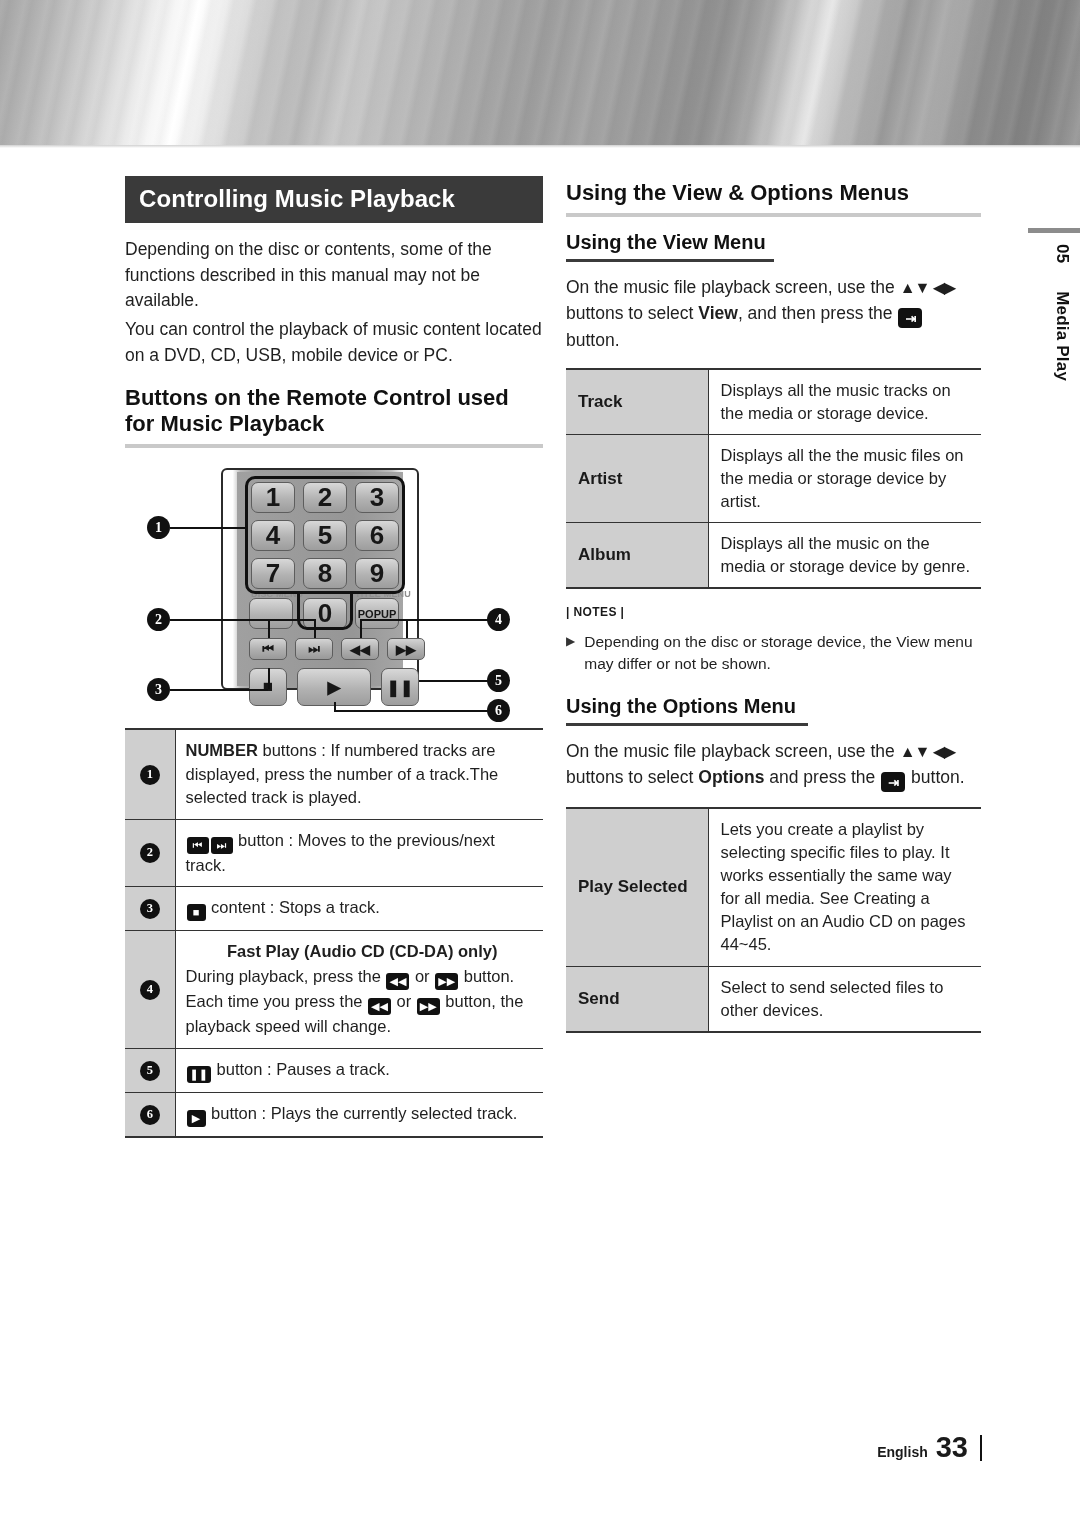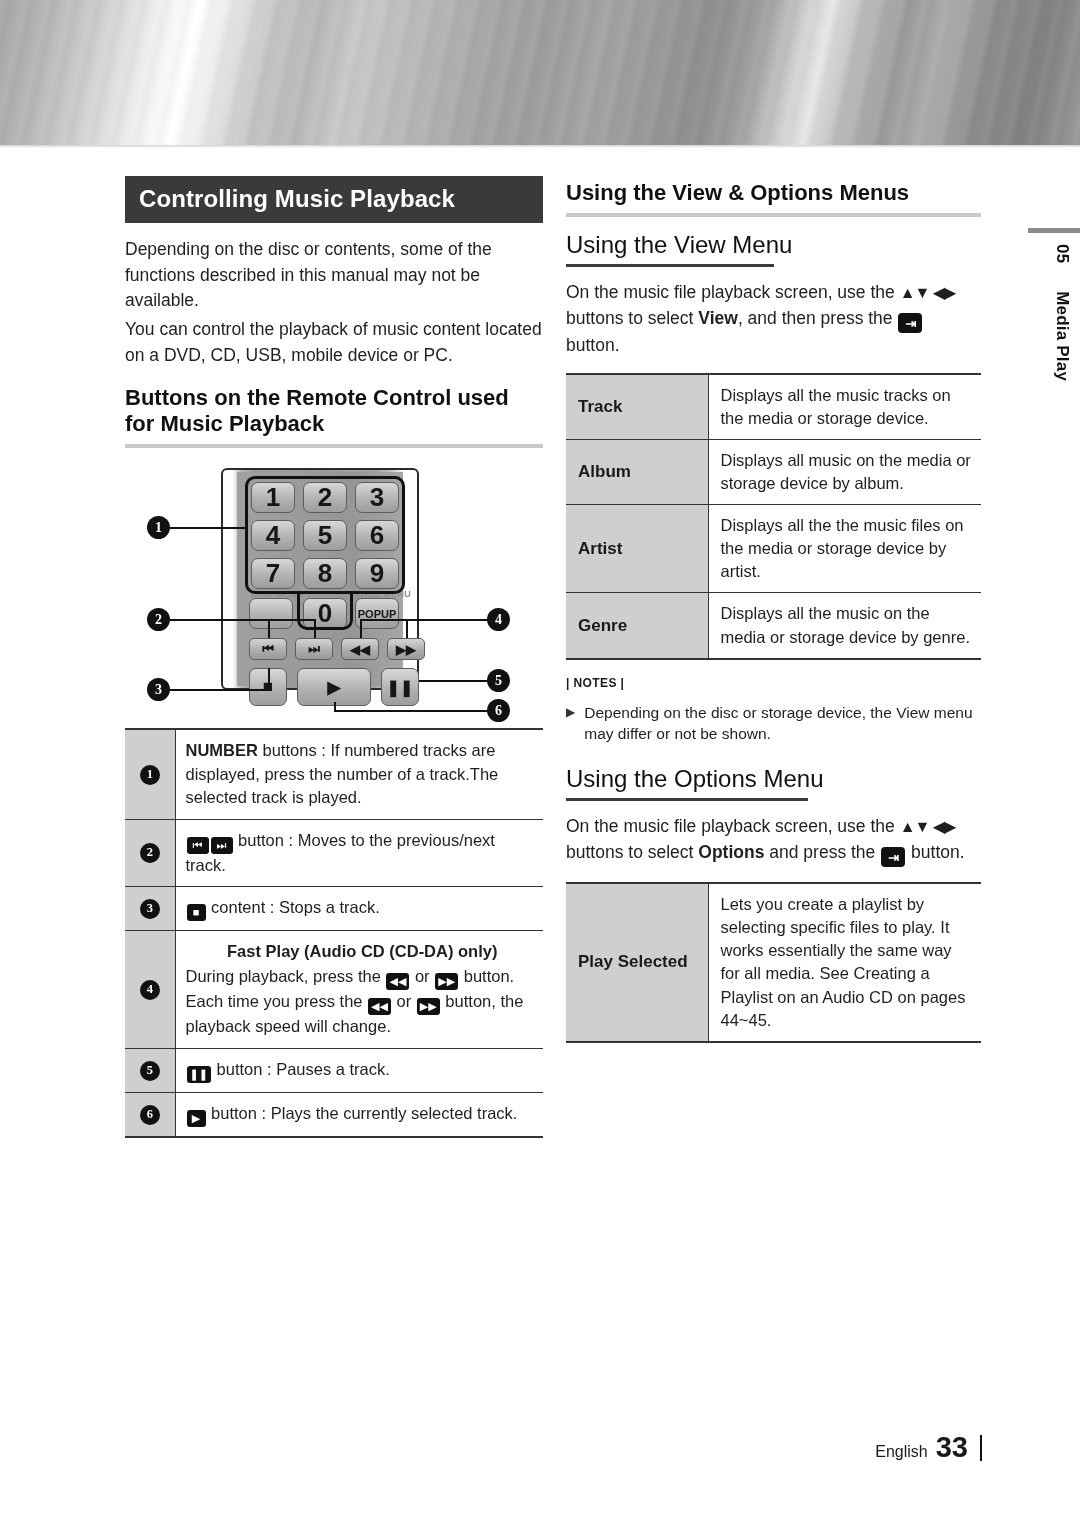--- a/index.html
+++ b/index.html
@@ -62,21 +62,21 @@
     font-size: 24px; font-weight: bold;
     padding: 9px 0 10px 14px;
     letter-spacing: .1px;
   }
   .h-major {
     font-size: 22px; font-weight: bold; color:#111;
     padding-bottom: 6px; line-height:1.22;
   }
   .h-major-rule { height:4px; background:#c9c9c9; margin-bottom:14px; }
 
-  .h-sub { font-size:24px; font-weight:normal; color:#111; padding-bottom:5px; }
+  .h-sub { font-size:20px; font-weight:bold; color:#111; padding-bottom:5px; }
   .h-sub-rule { height:3px; background:#3b3b3b; width:208px; margin-bottom:13px; }
   .h-sub-rule.wide { width:242px; }
 
   .body-text { font-size:17.5px; line-height:1.47; color:#1f1f1f; }
   .body-text p { margin: 0 0 3px 0; }
 
   
   .remote-wrap { position:relative; height:260px; margin-top:14px; }
 
   .remote-body {
@@ -177,21 +177,21 @@
   .notes { margin:16px 0 20px 0; }
   .notes-title { font-size:12px; font-weight:bold; letter-spacing:.4px; margin-bottom:12px; }
   .note-item { display:flex; gap:9px; font-size:15.5px; line-height:1.4; color:#1f1f1f; }
   .note-item .tri { color:#333; font-size:12px; padding-top:2px; }
 
   
   .footer {
     position:absolute; right:98px; bottom:50px;
     display:flex; align-items:baseline; gap:8px;
   }
-  .footer .lang { font-size:16px; }
+  .footer .lang { font-size:14px;font-weight:bold; }
   .footer .pg { font-size:29px; font-weight:bold; }
   .footer .tick { width:2px; height:26px; background:#111; margin-left:4px; align-self:center; }
 </style>
 </head>
 <body>
 
 <div class="banner"></div>
 <div class="banner-shadow"></div>
 
 <div class="chapter-tab">
@@ -383,29 +383,25 @@
     <span>On the music file playback screen, use the </span><span class="arrows">▲▼ ◀▶</span><span> buttons to select </span><b>View</b><span>, and then press the </span><span class="ico enter">⇥</span><span> button.</span>
   </div>
 
   <table class="def-table">
     <tbody>
         <tr>
       <td class="term">Track</td>
       <td class="meaning">Displays all the music tracks on the media or storage device.</td>
     </tr>
     <tr>
-      <td class="term">Album</td>
-      <td class="meaning">Displays all music on the media or storage device by album.</td>
-    </tr>
-    <tr>
       <td class="term">Artist</td>
       <td class="meaning">Displays all the the music files on the media or storage device by artist.</td>
     </tr>
     <tr>
-      <td class="term">Genre</td>
+      <td class="term">Album</td>
       <td class="meaning">Displays all the music on the media or storage device by genre.</td>
     </tr>
   </tbody>
     </table>
 
   <div class="notes">
     <div class="notes-title">| NOTES |</div>
     <div class="note-item">
       <span class="tri">▶</span>
       <span>Depending on the disc or storage device, the View menu may differ or not be shown.</span>
@@ -418,20 +414,24 @@
   <div class="body-text" style="margin-bottom:15px;">
     <span>On the music file playback screen, use the </span><span class="arrows">▲▼ ◀▶</span><span> buttons to select </span><b>Options</b><span> and press the </span><span class="ico enter">⇥</span><span> button.</span>
   </div>
 
   <table class="def-table">
     <tbody>
         <tr>
       <td class="term">Play Selected</td>
       <td class="meaning">Lets you create a playlist by selecting specific files to play. It works essentially the same way for all media. See Creating a Playlist on an Audio CD on pages 44~45.</td>
     </tr>
+    <tr>
+      <td class="term">Send</td>
+      <td class="meaning">Select to send selected files to other devices.</td>
+    </tr>
   </tbody>
     </table>
 </div>
 
 <div class="footer">
   <span class="lang">English</span>
   <span class="pg">33</span>
   <span class="tick"></span>
 </div>
 

